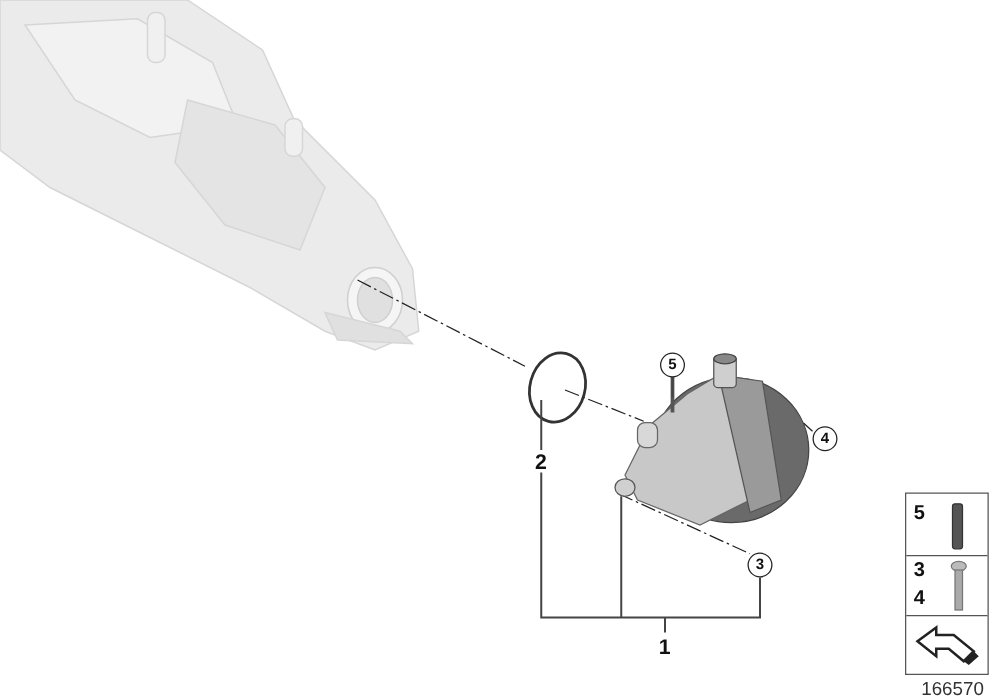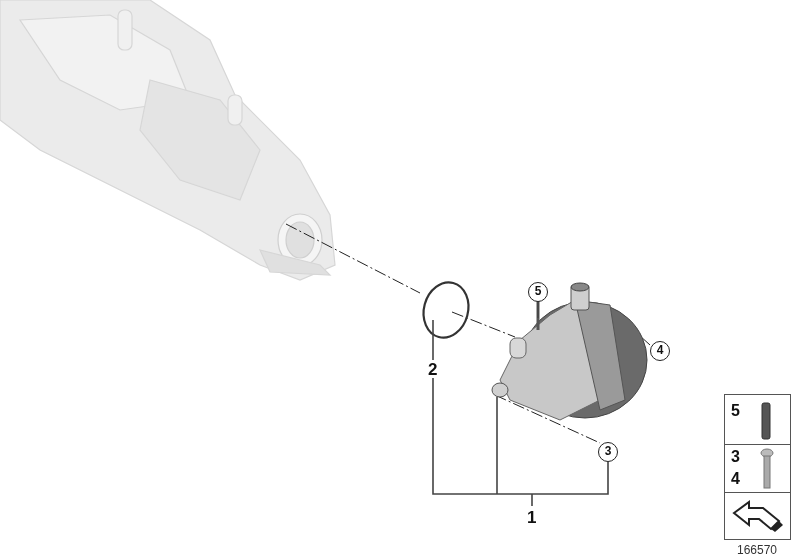--- a/index.html
+++ b/index.html
@@ -3,21 +3,21 @@
 <meta charset="utf-8">
 <style>
   html,body{margin:0;padding:0;background:#fff;}
   body{width:800px;height:560px;position:relative;overflow:hidden;font-family:"Liberation Sans",sans-serif;}
   .stage{position:absolute;left:0;top:0;width:800px;height:560px;}
   .lbl{position:absolute;font-weight:bold;font-size:17px;color:#111;font-family:"Liberation Sans",sans-serif;line-height:1;}
   .circ{position:absolute;width:20px;height:20px;border:1.6px solid #222;border-radius:50%;background:#fff;box-sizing:border-box;text-align:center;font-weight:bold;font-size:12px;line-height:17px;color:#111;}
   .legend{position:absolute;left:724px;top:394px;width:67px;height:146px;border:1.5px solid #555;box-sizing:border-box;background:#fff;}
   .cell{position:absolute;left:0;width:100%;border-bottom:1.5px solid #555;box-sizing:border-box;}
   .cell .num{position:absolute;left:6px;font-weight:bold;font-size:16px;color:#111;line-height:1;}
-  .imgno{position:absolute;left:737px;top:543px;font-size:12px;color:#333;}
+  .imgno{position:absolute;left:737px;top:543px;font-size:15px;color:#333;}
 </style>
 </head>
 <body>
 
 <div class="stage">
 <svg width="800" height="560" viewBox="0 0 800 560" style="position:absolute;left:0;top:0">
 
   <g fill="#ebebeb" stroke="#d6d6d6" stroke-width="1.2">
     <path d="M0,0 L150,0 L210,40 L235,95 L300,160 L330,215 L335,265 L300,280 L260,265 L200,230 L120,190 L40,150 L0,120 Z"></path>
     <path d="M20,20 L110,15 L170,50 L190,100 L120,110 L60,80 Z" fill="#f2f2f2"></path>

